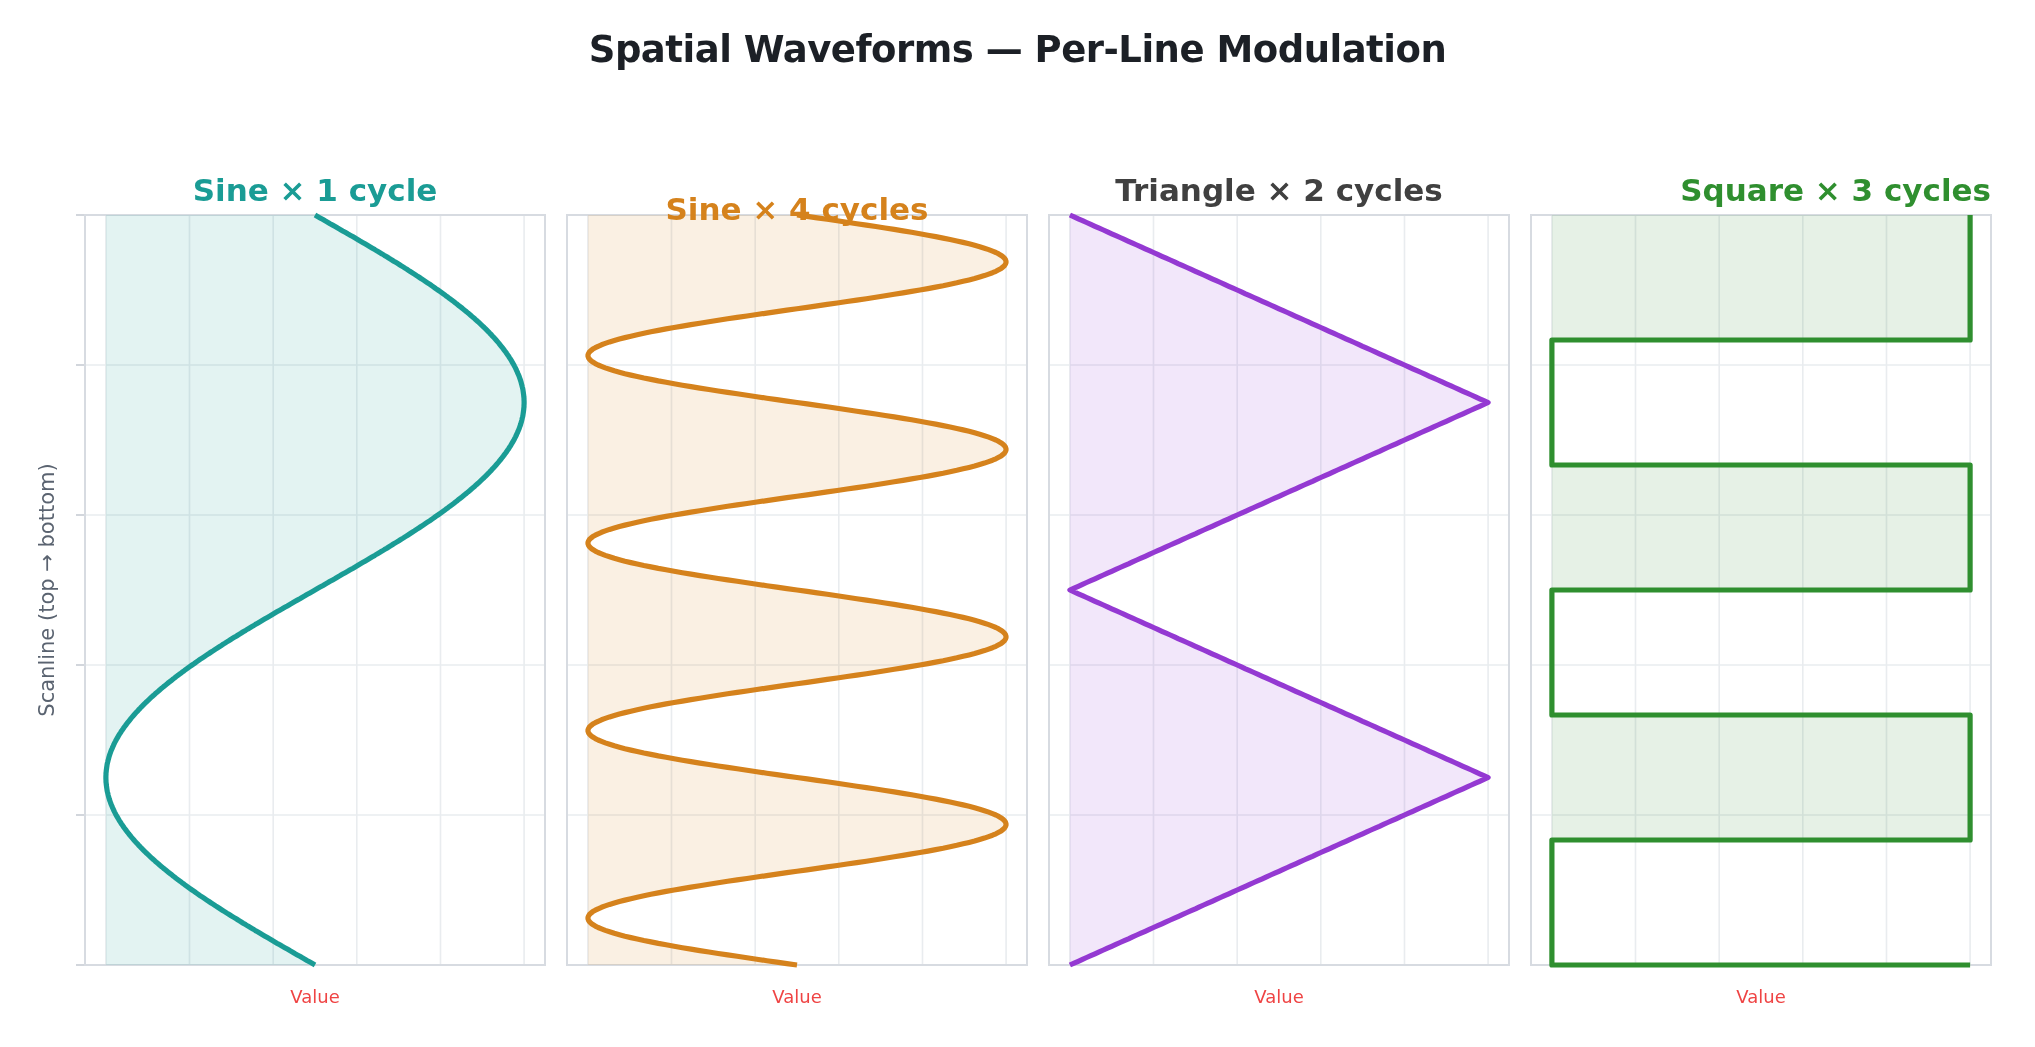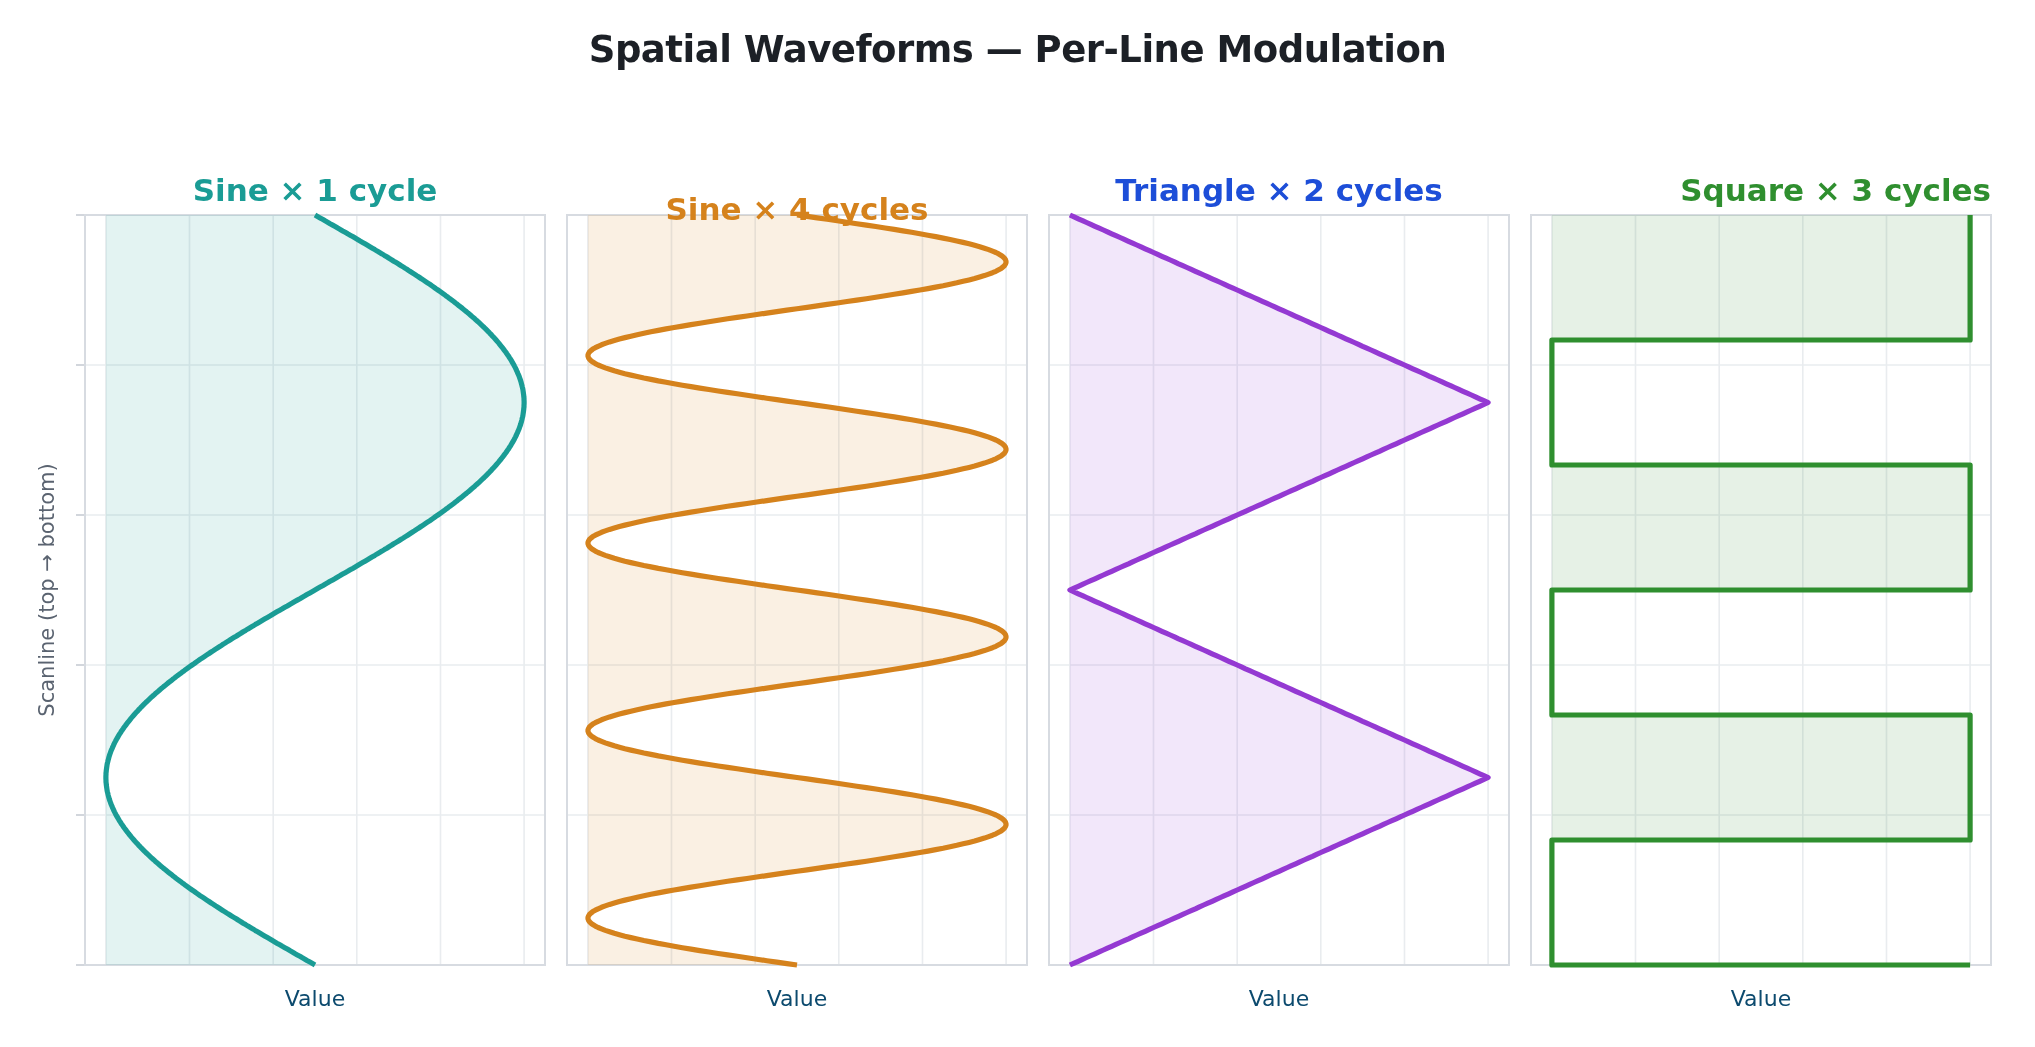--- a/index.html
+++ b/index.html
@@ -5,21 +5,21 @@
   html,body{margin:0;padding:0;background:#ffffff;}
   body{width:2035px;height:1047px;overflow:hidden;
        font-family:"DejaVu Sans","Liberation Sans",sans-serif;}
   #figure{position:relative;width:2035px;height:734px;background:#ffffff;}
   #suptitle{position:absolute;top:28px;left:0;width:2035px;text-align:center;
             font-size:37px;font-weight:bold;letter-spacing:-0.5px;color:#1c2026;}
   #ylabel{position:absolute;top:590px;left:47px;transform:translate(-50%,-50%) rotate(-90deg);
           white-space:nowrap;font-size:21px;color:#5a6370;}
   #plots{position:absolute;top:0;left:0;}
   .panel-title{position:absolute;top:172px;font-size:31px;font-weight:bold;text-align:center;}
-  .xlabel{position:absolute;top:986px;font-size:22px;color:#0c4a6e;text-align:center;}
+  .xlabel{position:absolute;top:986px;font-size:18px;color:#ef4444;text-align:center;}
 </style>
 </head>
 <body>
 
 <div id="figure">
   <div id="suptitle">Spatial Waveforms — Per-Line Modulation</div>
   <div id="ylabel">Scanline (top → bottom)</div>
   <svg id="plots" width="2035" height="1047" viewBox="0 0 2035 1047" xmlns="http://www.w3.org/2000/svg">
       <g>
         <line x1="105.9" y1="215" x2="105.9" y2="965" stroke="#e9ecef" stroke-width="1.6"></line>
@@ -86,18 +86,18 @@
         <rect x="1531" y="215" width="460" height="750" fill="none" stroke="#d7dbe1" stroke-width="2"></rect>
         <path d="M1551.9,215.0L1970.1,215.0L1970.1,340.0L1551.9,340.0L1551.9,465.0L1970.1,465.0L1970.1,590.0L1551.9,590.0L1551.9,715.0L1970.1,715.0L1970.1,840.0L1551.9,840.0L1551.9,965.0L1970.1,965.0L1551.9,965.0Z" fill="#2f8f2f" fill-opacity="0.12" stroke="none"></path>
         <path d="M1970.1,215.0L1970.1,340.0L1551.9,340.0L1551.9,465.0L1970.1,465.0L1970.1,590.0L1551.9,590.0L1551.9,715.0L1970.1,715.0L1970.1,840.0L1551.9,840.0L1551.9,965.0L1970.1,965.0" fill="none" stroke="#2f8f2f" stroke-width="5.2" stroke-linejoin="round" stroke-linecap="butt"></path>
       </g>
     </svg>
   <div id="labels">
       <div class="panel-title" style="left: 85px; width: 460px; color: rgb(26, 156, 149);">Sine × 1 cycle</div>
       <div class="xlabel" style="left: 85px; width: 460px;">Value</div>
       <div class="panel-title" style="left: 567px; width: 460px; color: rgb(213, 130, 28); margin-top: 19px;">Sine × 4 cycles</div>
       <div class="xlabel" style="left: 567px; width: 460px;">Value</div>
-      <div class="panel-title" style="left: 1049px; width: 460px; color: #1d4ed8;">Triangle × 2 cycles</div>
+      <div class="panel-title" style="left: 1049px; width: 460px; color: #404040;">Triangle × 2 cycles</div>
       <div class="xlabel" style="left: 1049px; width: 460px;">Value</div>
       <div class="panel-title" style="left: 1531px; width: 460px; color: rgb(47, 143, 47); text-align: right;">Square × 3 cycles</div>
       <div class="xlabel" style="left: 1531px; width: 460px;">Value</div>
     </div>
 </div>
 
 </body></html>

